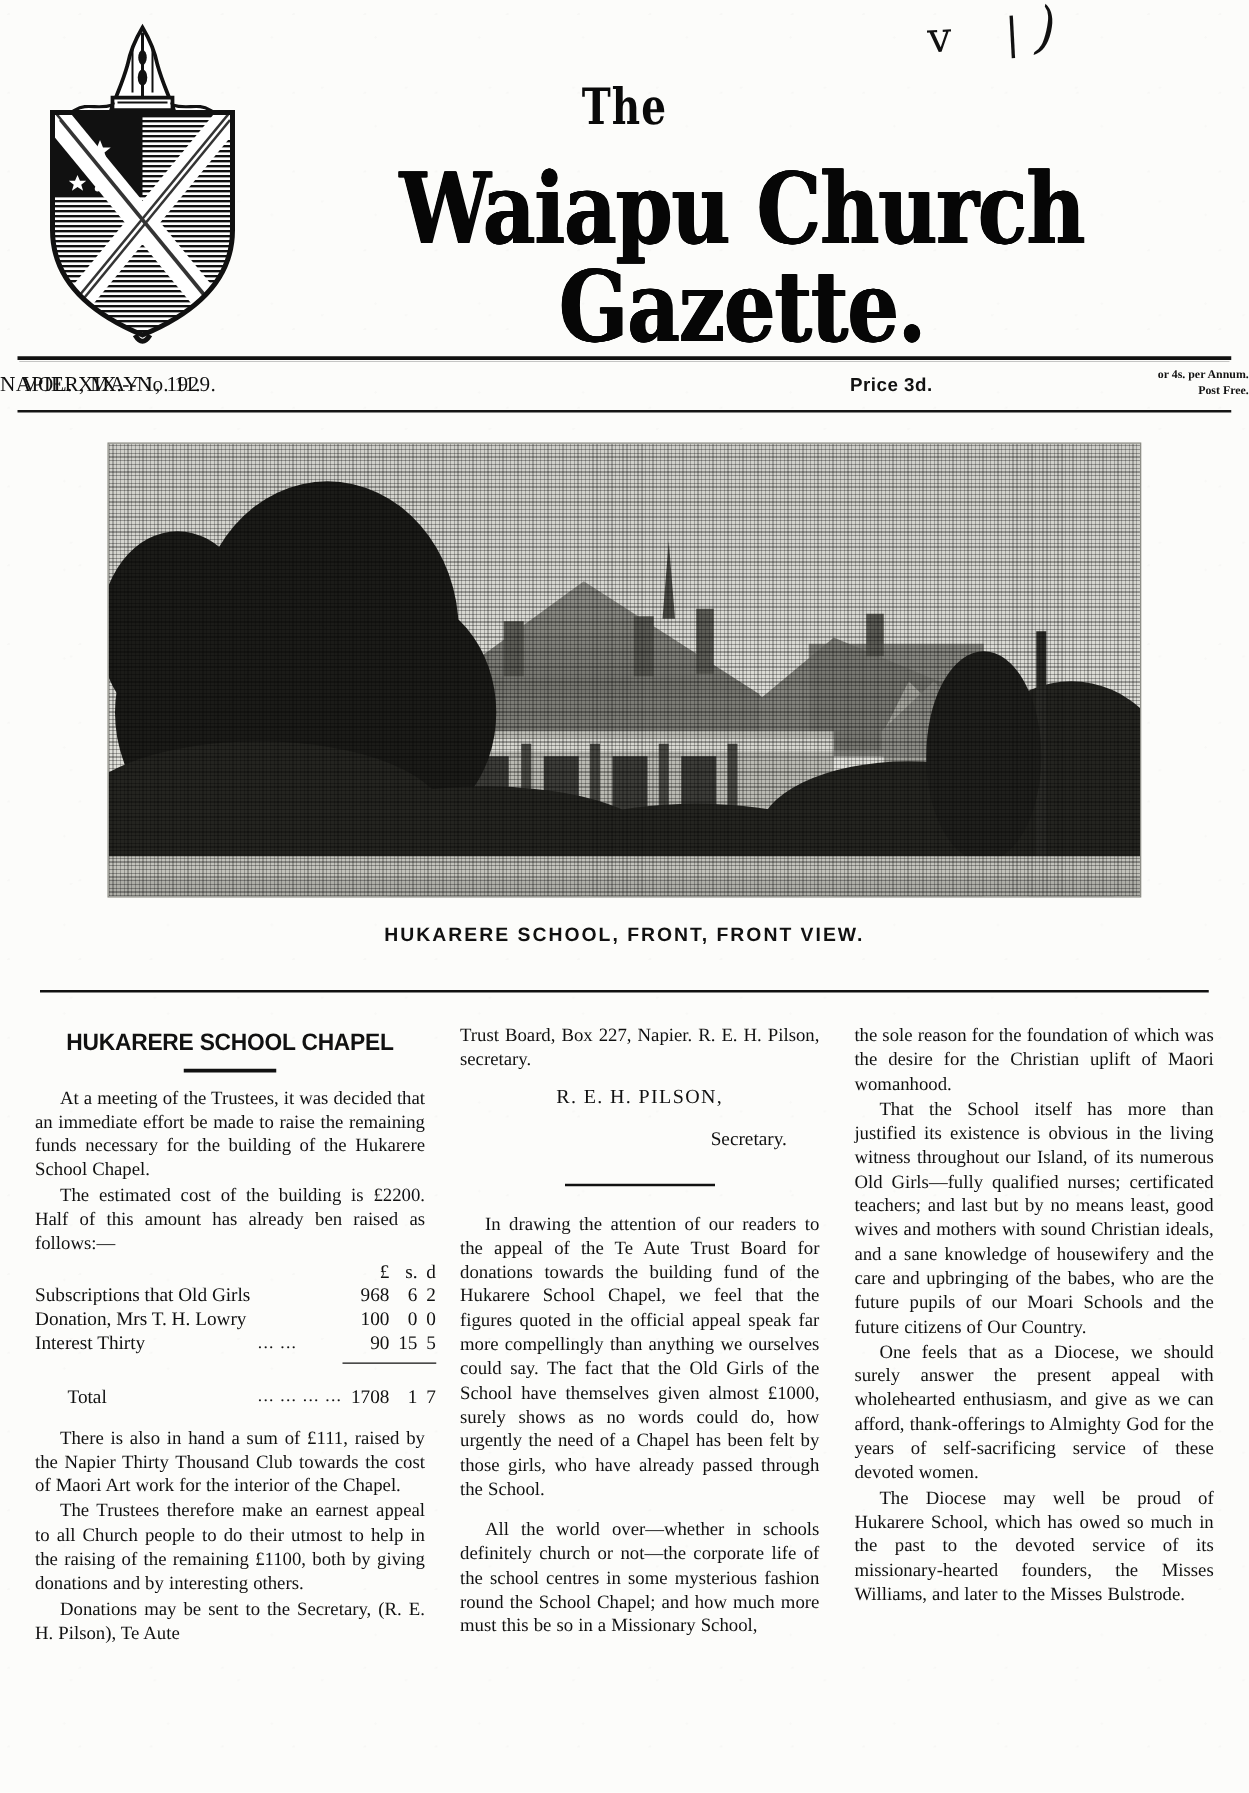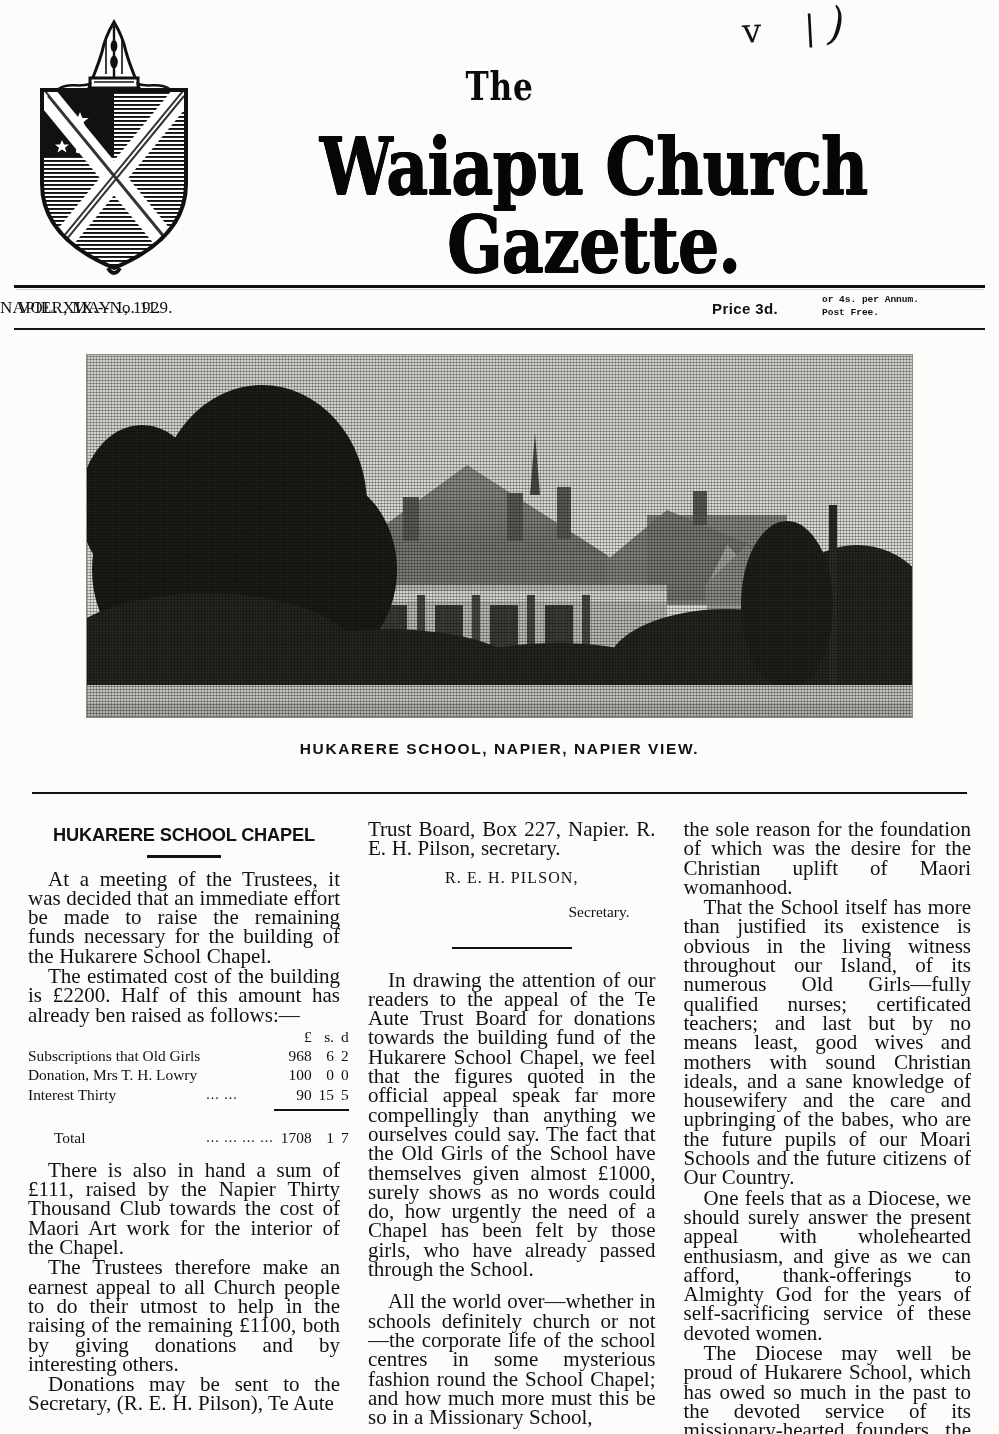--- a/index.html
+++ b/index.html
@@ -74,29 +74,29 @@
     position:relative;height:40px;
     display:flex;align-items:center;
     padding:0 18px;
   }
   .imp-vol{font-size:17px;font-weight:400;letter-spacing:.2px;white-space:nowrap;}
   .imp-place{
     position:absolute;left:0;right:0;text-align:left;
     font-size:17px;letter-spacing:.3px;
   }
   .imp-price{
-    position:absolute;left:712px;
+    position:absolute;left:680px;
     font-family:"Liberation Sans", sans-serif;
     font-weight:700;font-size:15px;letter-spacing:.4px;
   }
   .imp-annum{
-    position:absolute;left:822px;top:6px;
-    font-family:Liberation Mono, monospace;
+    position:absolute;left:879px;top:6px;
+    font-family:Liberation Serif, serif;
     font-weight:700;font-size:9.5px;line-height:1.35;
-    text-align:left;width:120px;
+    text-align:right;width:120px;
   }
 
   
   .photo-wrap{margin:24px 86px 0 86px;position:relative;}
   .photo{
     width:825px;height:362px;position:relative;overflow:hidden;
     background:#dcdcd6;
     border:1px solid #8d8d86;
   }
   .photo svg{position:absolute;inset:0;width:100%;height:100%;}
@@ -138,21 +138,21 @@
     width:74px;height:2.5px;background:#111;
     margin:9px auto 12px auto;
   }
   .sec-rule{
     width:120px;height:2px;background:#111;
     margin:26px auto 22px auto;
   }
 
   p.art{
     margin:0 0 1px 0;
-    font-size:21px;
+    font-size:15px;
     line-height:19.3px;
     text-align:justify;
     text-indent:20px;
     word-spacing:.3px;
     -webkit-hyphens:none;hyphens:none;
   }
   p.art.noind{text-indent:0;}
 
   
   .ledger{
@@ -344,21 +344,21 @@
         </g>
 
         <rect x="742" y="150" width="8" height="190" fill="#2b2b27"></rect>
         <ellipse cx="700" cy="250" rx="46" ry="84" fill="#1f1f1c"></ellipse>
 
         <rect x="0" y="330" width="825" height="32" fill="#c2c2bb"></rect>
         <rect x="0" y="348" width="825" height="14" fill="#aeaea7"></rect>
       </svg>
       <div class="halftone"></div>
     </div>
-    <div class="caption">HUKARERE SCHOOL, NAPIER, NAPIER VIEW.</div>
+    <div class="caption">HUKARERE SCHOOL, FRONT, FRONT VIEW.</div>
   </div>
 
   <div class="body-rule"></div>
 
   <div class="columns">
 
     <div class="col c1">
       <div class="col-head">HUKARERE SCHOOL CHAPEL</div>
       <div class="head-rule"></div>
 

